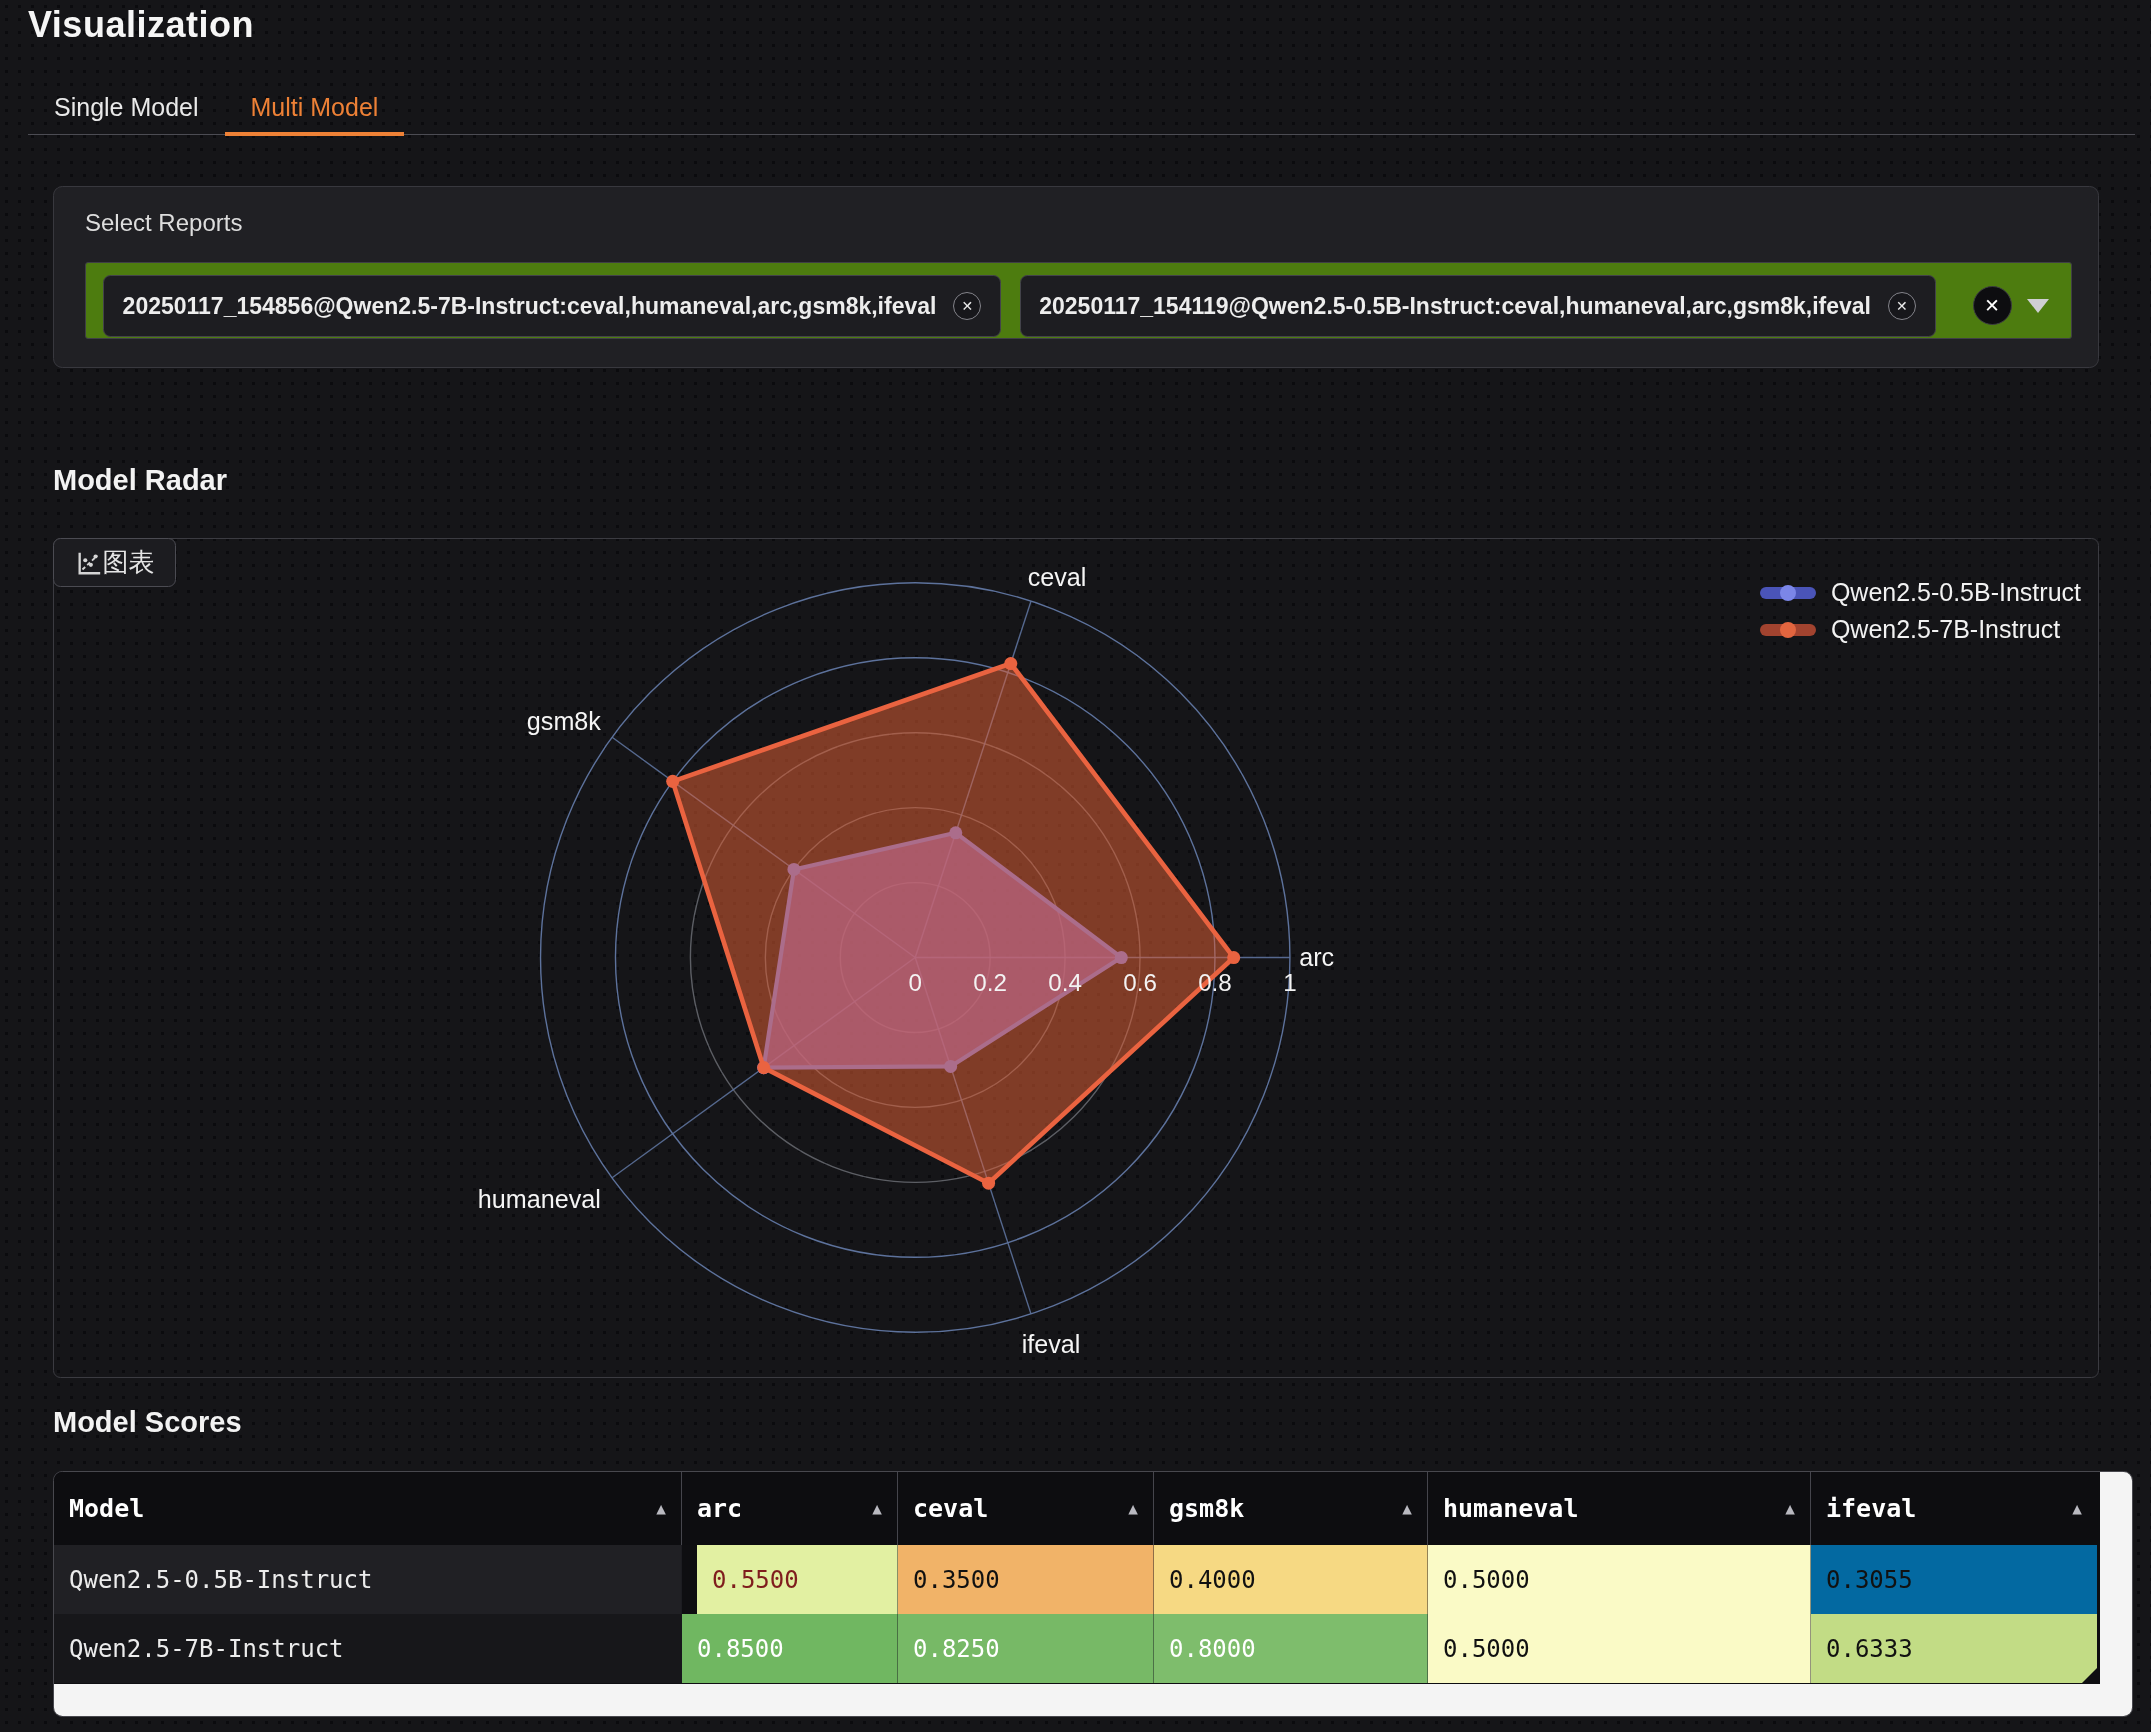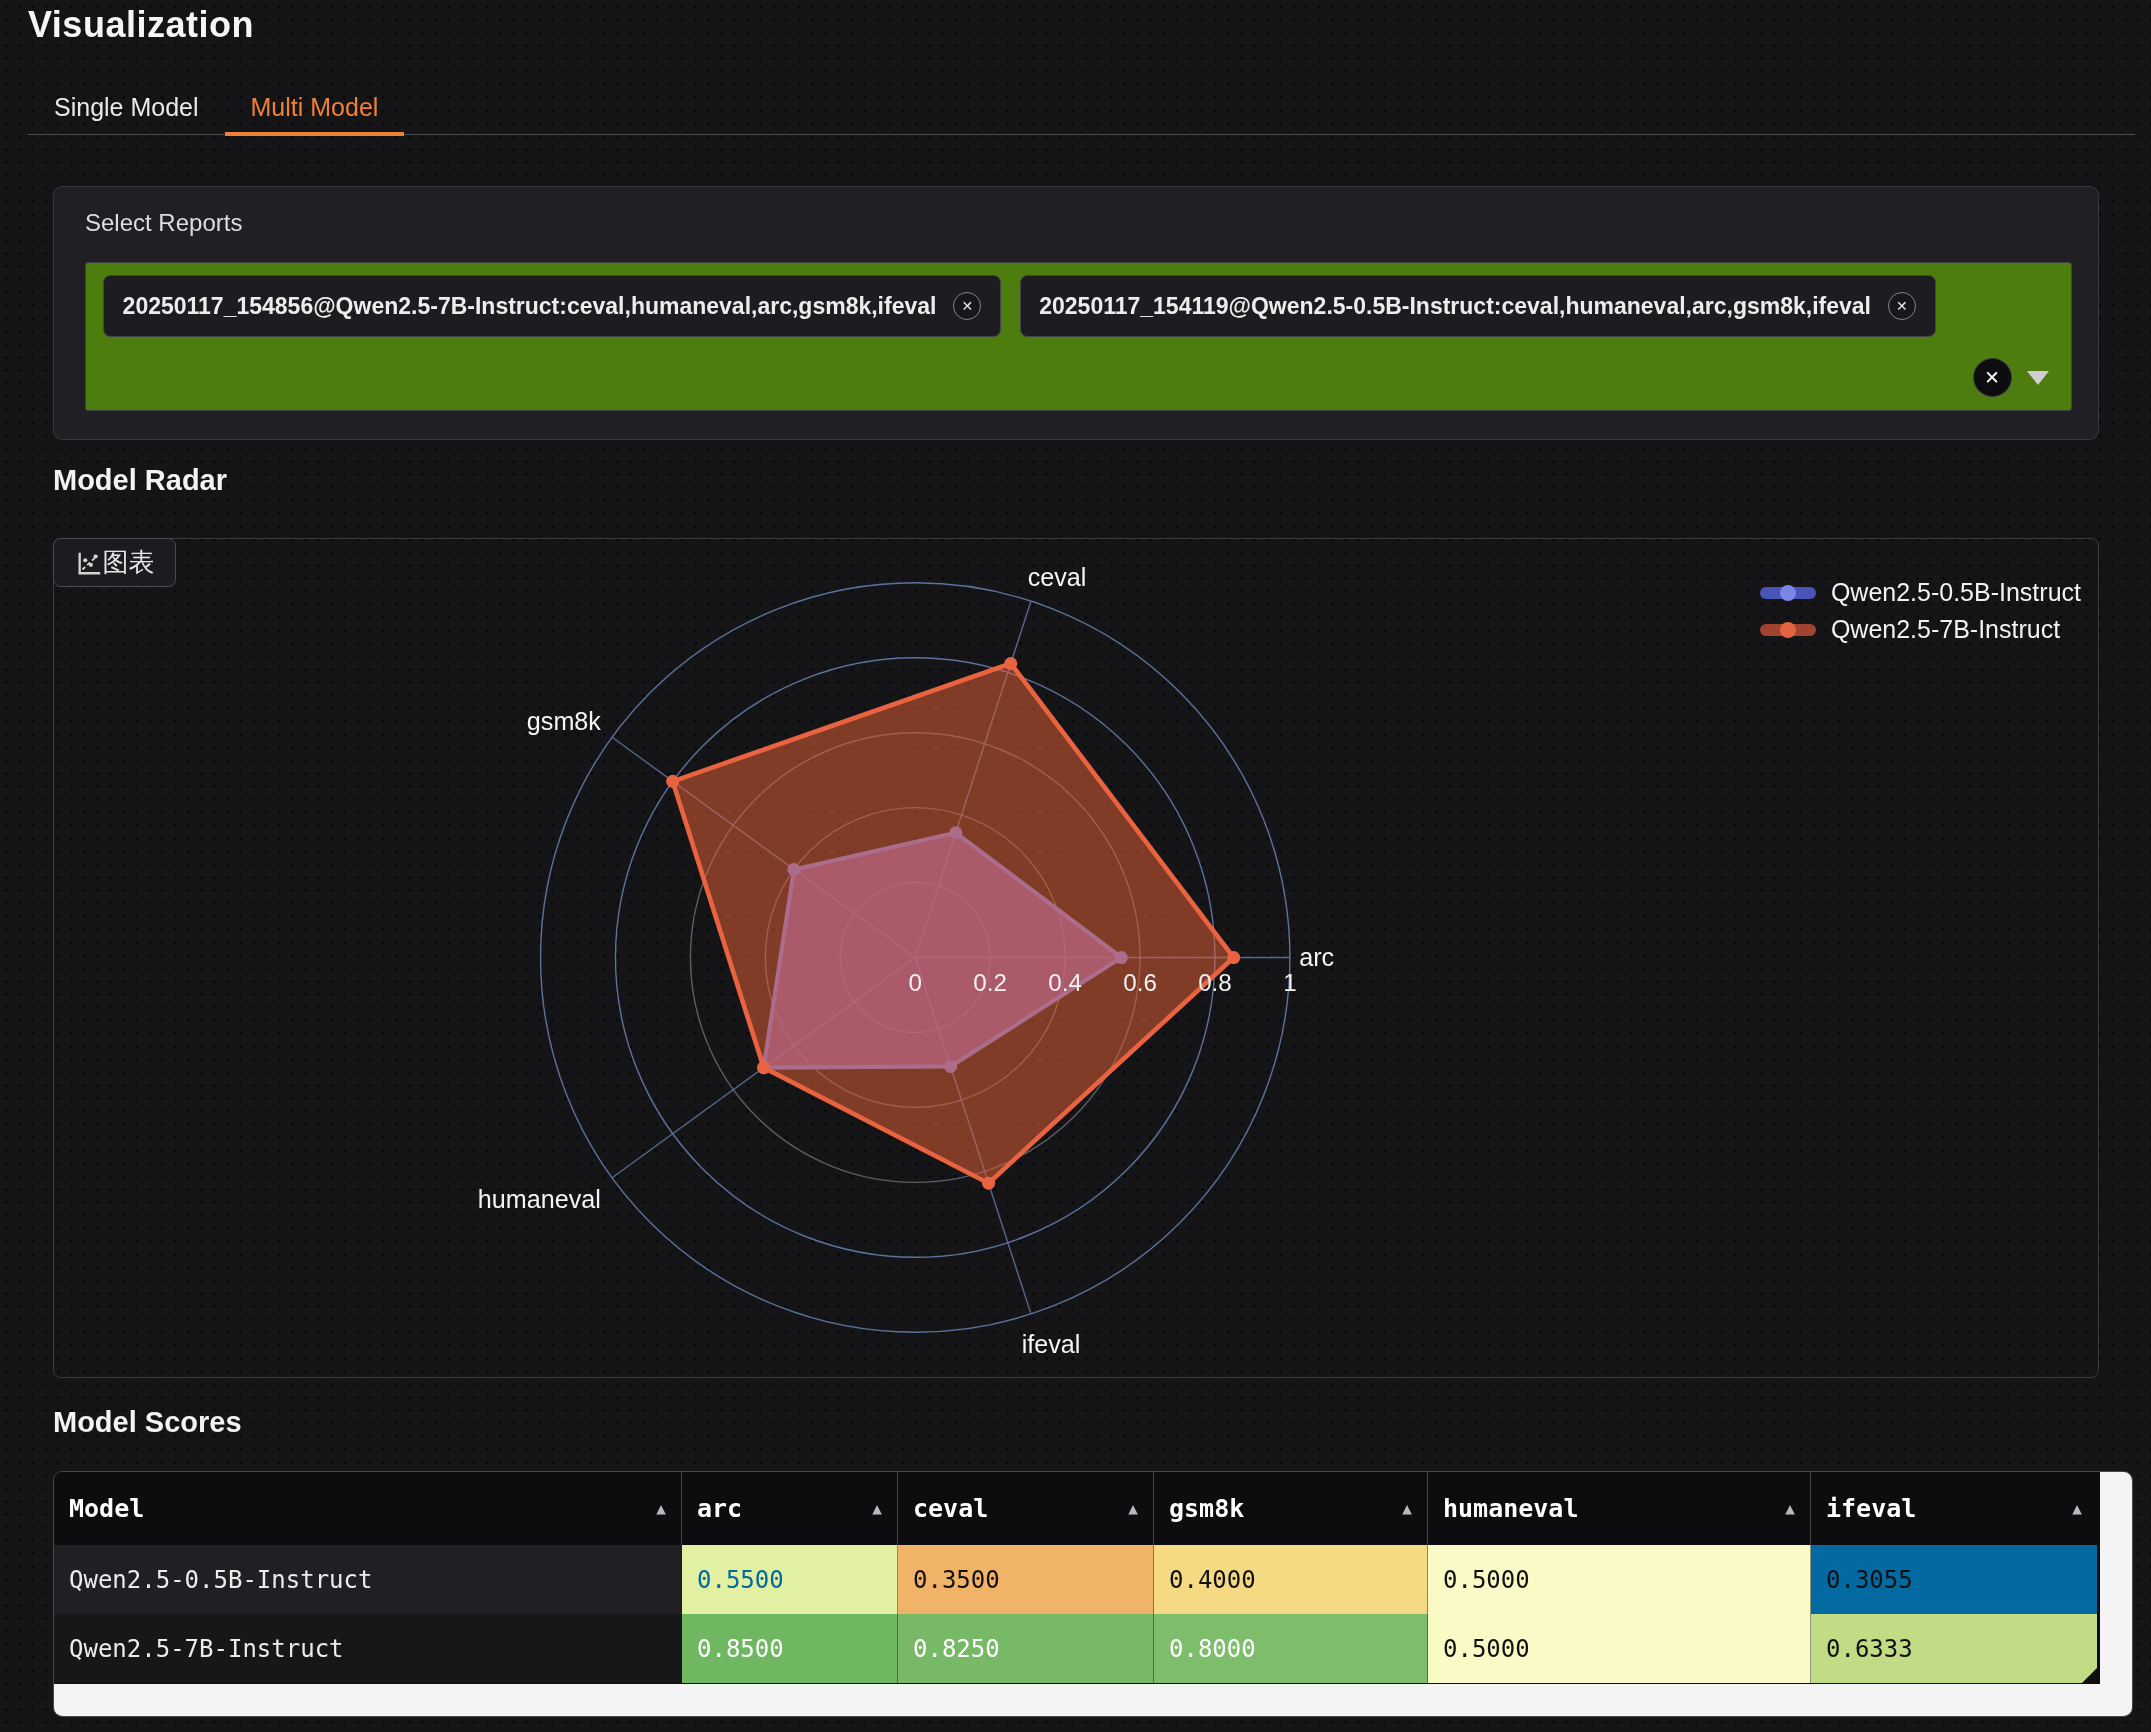--- a/index.html
+++ b/index.html
@@ -9,21 +9,21 @@
     background-image:radial-gradient(#0b0b0e 1.5px, transparent 1.7px);
     background-size:13px 13px;
     font-family:"Liberation Sans","DejaVu Sans",sans-serif;color:#ececec;
   }
   .app-title{position:absolute;left:28px;top:3.7px;font-size:36px;font-weight:bold;color:#f6f6f6;letter-spacing:0.5px;}
   .tabbar{position:absolute;left:28px;right:17px;top:82px;display:flex;border-bottom:1.9px solid #4c4c53;}
   .tab{padding:11.2px 26px 14px;font-size:25px;color:#e9e9e9;margin-bottom:-1.9px;}
   .tab.active{color:#ee8136;border-bottom:4.7px solid #ee8136;padding-bottom:9.3px;}
 
   .panel{position:absolute;left:53px;width:2046px;background:#202024;border:0.9px solid #38383e;border-radius:9.3px;box-sizing:border-box;}
-  #select-panel{top:186px;height:254px;}
+  #select-panel{top:186px;height:182px;}
   .panel-label{position:absolute;left:31px;top:22.4px;font-size:24px;color:#dddddd;}
   .select-box{position:absolute;left:31px;right:26px;top:75px;bottom:28px;background:#4d7c0f;border:0.9px solid #3f3f45;border-radius:3px;font-weight:bold;}
   .chips{position:absolute;left:17px;top:12px;display:flex;gap:18.6px;}
   .chip{display:flex;align-items:center;gap:17px;background:#1d1d21;border:0.9px solid #43434a;border-radius:7.5px;padding:0 18.6px;height:60px;font-size:23px;color:#ededed;white-space:nowrap;}
   .chip-x{flex:0 0 auto;width:26px;height:26px;border:1.9px solid #84848b;border-radius:50%;display:flex;align-items:center;justify-content:center;font-size:14px;color:#eaeaea;background:#17171b;}
   .select-controls{position:absolute;right:22.4px;bottom:13px;display:flex;align-items:center;gap:15px;}
   .clear-btn{width:37px;height:37px;border-radius:50%;background:#0d0d10;border:1.9px solid #3b3b41;color:#ffffff;display:flex;align-items:center;justify-content:center;font-size:18.6px;}
   .caret{width:0;height:0;border-left:11.2px solid transparent;border-right:11.2px solid transparent;border-top:14px solid #cfcfd3;}
 
   .section-heading{position:absolute;left:53px;font-size:29px;font-weight:bold;color:#f3f3f3;}
@@ -182,21 +182,21 @@
             <span class="sort">▲</span>
           </div>
           <div class="t-h-cell">
             <span>ifeval</span>
             <span class="sort">▲</span>
           </div>
         </div>
       <div>
           <div class="t-row">
             <div class="t-cell model-cell">Qwen2.5-0.5B-Instruct</div>
-            <div class="t-cell" style="background: rgb(226, 240, 162); color: #0369a1;">0.5500</div>
+            <div class="t-cell" style="background: rgb(226, 240, 162); color: #7f1d1d; margin-left: 15px;">0.5500</div>
             <div class="t-cell" style="background: rgb(241, 179, 104); color: rgb(17, 17, 17);">0.3500</div>
             <div class="t-cell" style="background: rgb(246, 217, 131); color: rgb(17, 17, 17);">0.4000</div>
             <div class="t-cell" style="background: rgb(250, 250, 198); color: rgb(17, 17, 17);">0.5000</div>
             <div class="t-cell" style="background: #0369a1; color: rgb(17, 17, 17);">0.3055</div>
           </div>
           <div class="t-row">
             <div class="t-cell model-cell">Qwen2.5-7B-Instruct</div>
             <div class="t-cell" style="background: rgb(112, 183, 97); color: rgb(255, 255, 255);">0.8500</div>
             <div class="t-cell" style="background: rgb(119, 185, 102); color: rgb(255, 255, 255);">0.8250</div>
             <div class="t-cell" style="background: rgb(126, 189, 108); color: rgb(255, 255, 255);">0.8000</div>

